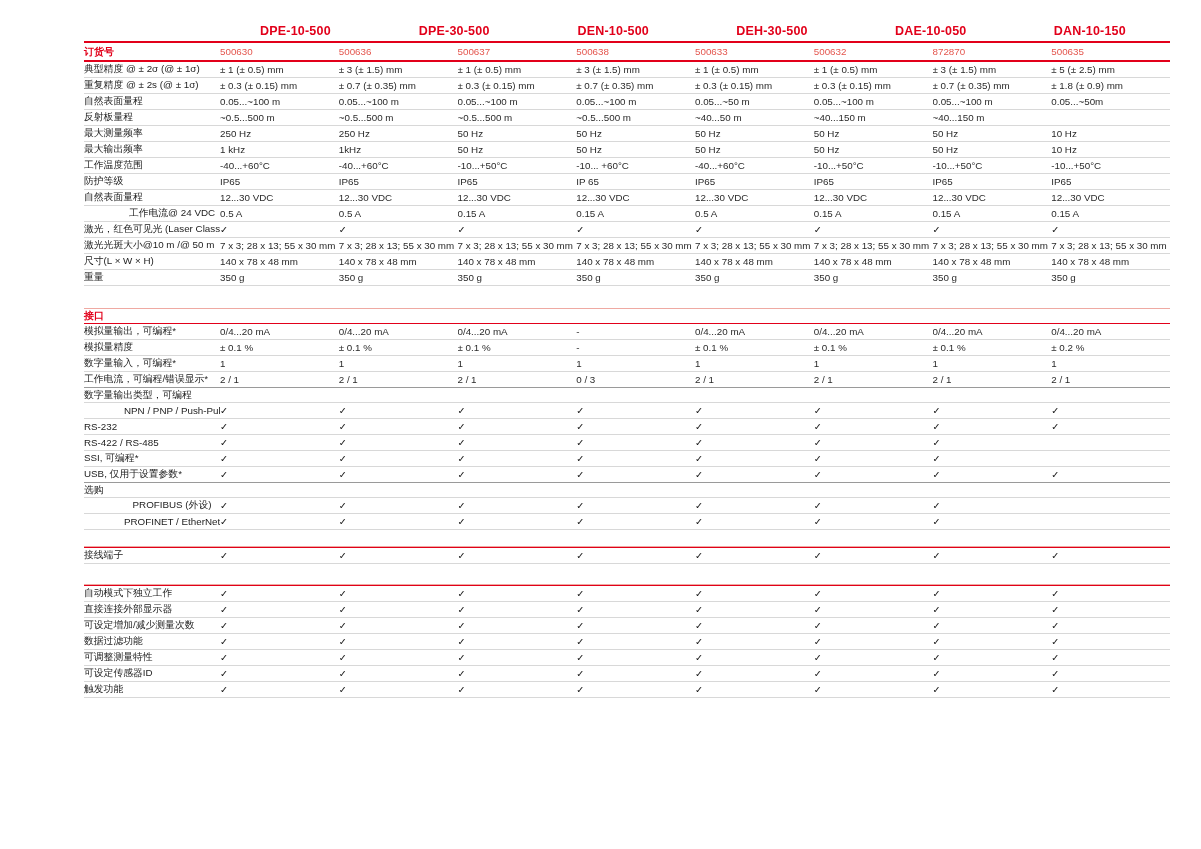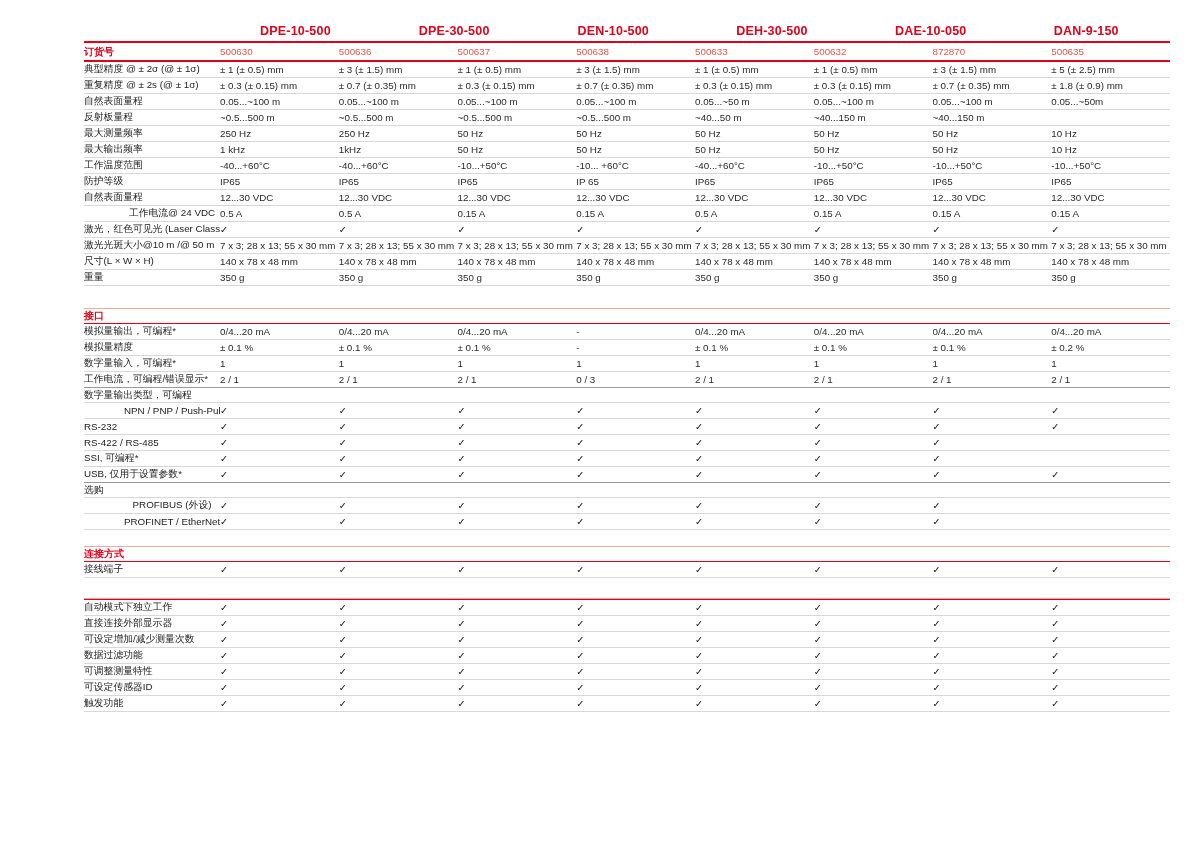--- a/index.html
+++ b/index.html
@@ -38,21 +38,21 @@
 
 <div class="sheet">
 
   <div class="grid-row model-row" id="model-row">
     <div></div>
   <div class="model-cell">DPE-10-500</div>
       <div class="model-cell">DPE-30-500</div>
       <div class="model-cell">DEN-10-500</div>
       <div class="model-cell">DEH-30-500</div>
       <div class="model-cell">DAE-10-050</div>
-      <div class="model-cell">DAN-9-150</div>
+      <div class="model-cell">DAN-10-150</div>
       <div class="model-cell">DAN-30-150</div>
       <div class="model-cell">DBN-50-050</div>
     </div>
 
   <div class="rule-strong"></div>
 
   <div class="grid-row order-row" id="order-row">
     <div class="order-label">订货号</div>
   <div class="order-cell">500630</div>
       <div class="order-cell">500636</div>
@@ -367,21 +367,20 @@
           <div class="cell check">✓</div>
           <div class="cell check">✓</div>
           <div class="cell check">✓</div>
           <div class="cell check">✓</div>
           <div class="cell check">✓</div>
           <div class="cell check"></div>
         </div>
       </div>
       <div class="section sec-connection">
         <div class="rule-light"></div>
-        <div class="section-title">连接方式</div>
         <div class="rule-red"></div>
         <div class="grid-row row">
           <div class="row-label">接线端子</div>
           <div class="cell check">✓</div>
           <div class="cell check">✓</div>
           <div class="cell check">✓</div>
           <div class="cell check">✓</div>
           <div class="cell check">✓</div>
           <div class="cell check">✓</div>
           <div class="cell check">✓</div>

